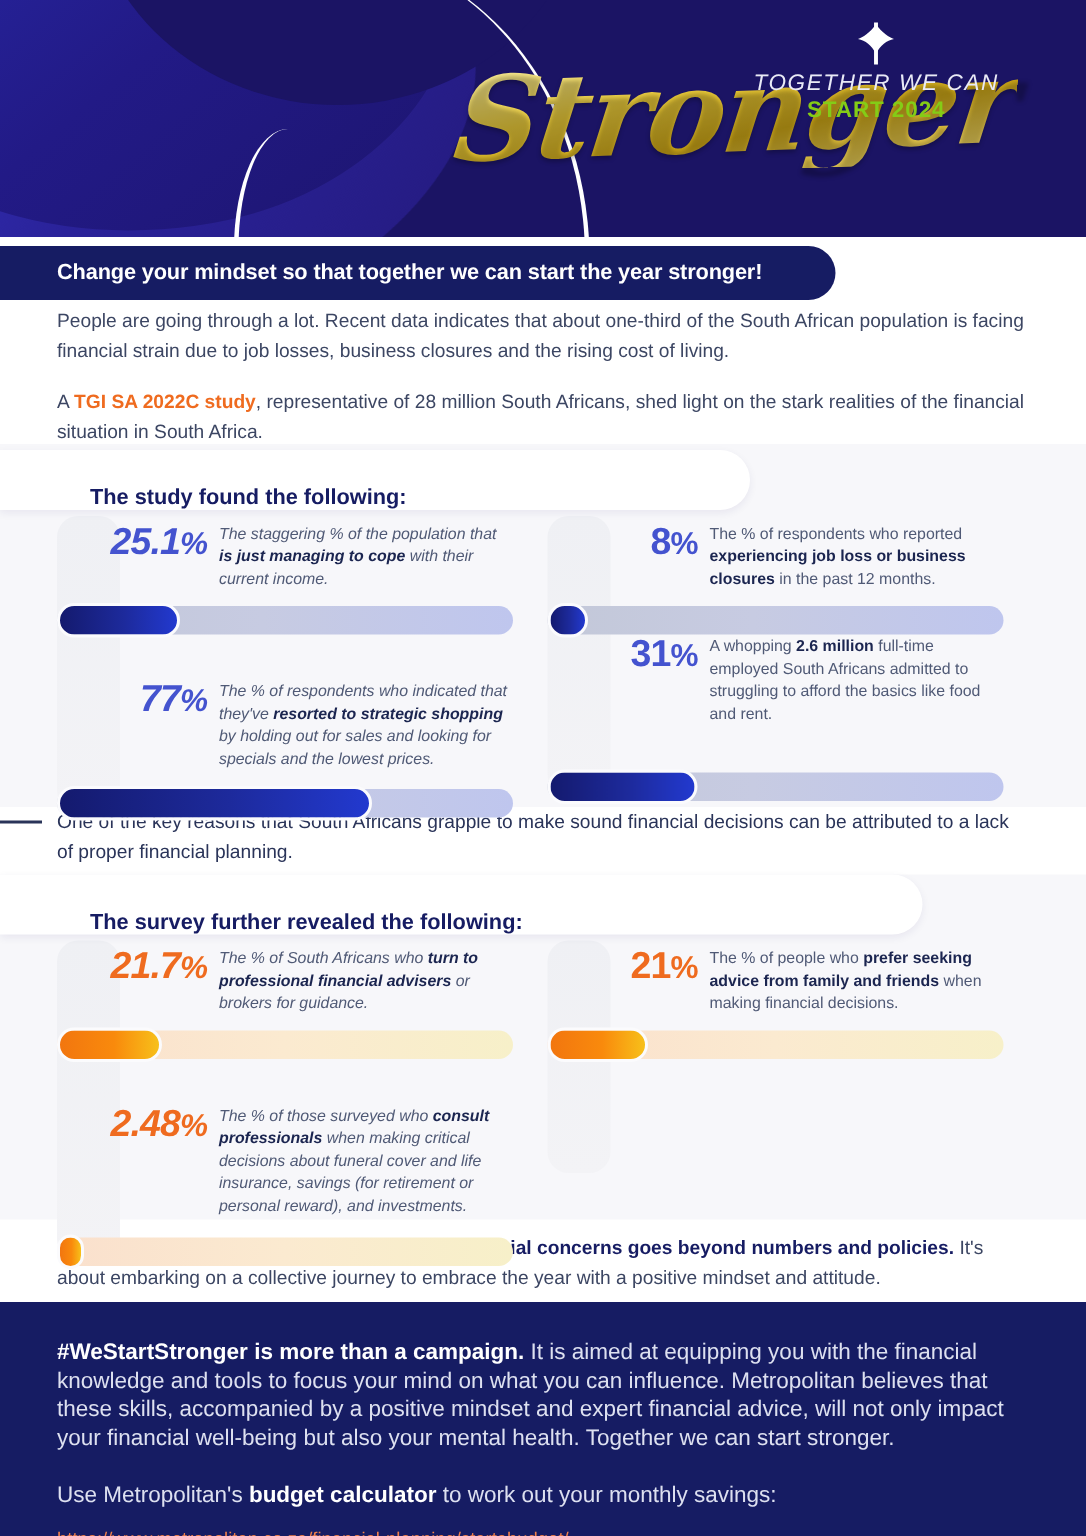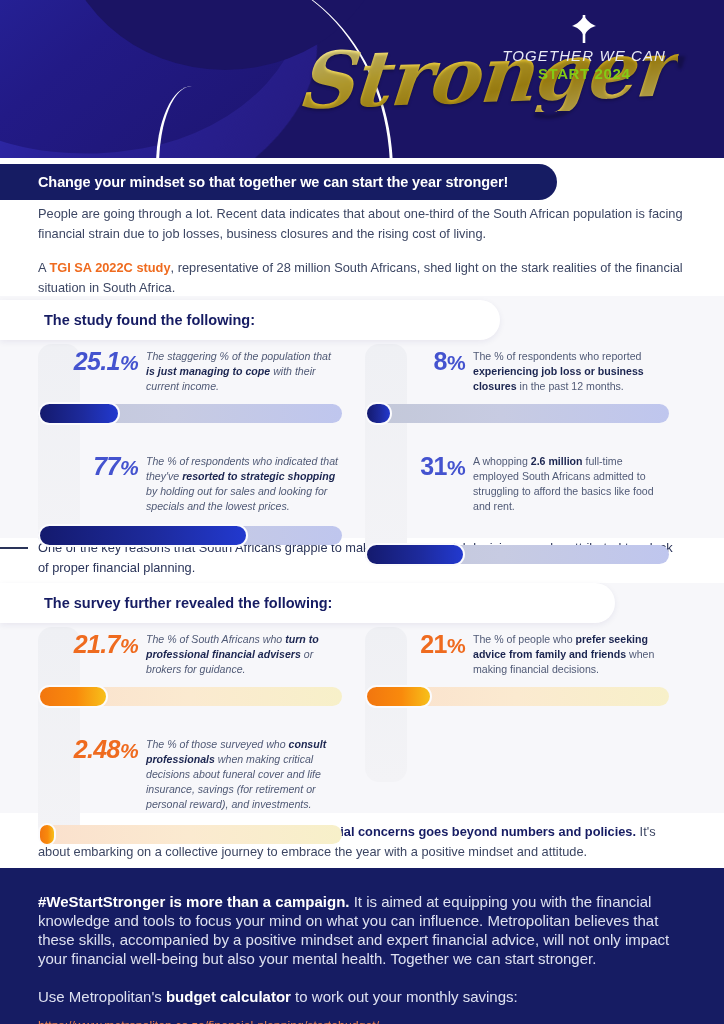--- a/index.html
+++ b/index.html
@@ -108,22 +108,22 @@
     position:absolute; left:0; width:724px;
     background:#f7f7fa;
   }
   .band-a { top:296px; height:242px; }
   .band-b { top:583px; height:230px; }
 
   .sec-pill {
     position:absolute; left:0;
     height:40px; background:#ffffff;
     border-radius:0 22px 22px 0;
-    display:flex; align-items:center;
-    padding-left:44px;
+    display:flex; align-items:flex-end;
+    padding-left:60px;
     box-shadow:0 2px 6px rgba(27,20,100,0.07);
     z-index:4;
   }
   .sec-pill span { font-size:14.5px; font-weight:700; color:#161c63; }
   .sec-pill-1 { top:300px; width:500px; }
   .sec-pill-2 { top:583px; width:615px; }
 
   
   .stat-grid { position:absolute; z-index:3; }
   .grid-1 { left:38px; top:348px; width:648px; }
@@ -264,21 +264,21 @@
       <div class="col-panel"></div>
 
       <div class="stat-row">
         <div class="stat-num blue"><span>8</span><span class="pct">%</span></div>
         <div class="stat-desc"><span>The % of respondents who reported </span><b>experiencing job loss or business closures</b><span> in the past 12 months.</span></div>
       </div>
       <div class="bar blue">
         <div class="bar-fill blue" style="width: 9%;"></div>
       </div>
 
-      <div class="stat-row" style="margin-top:30px">
+      <div class="stat-row" style="">
         <div class="stat-num blue"><span>31</span><span class="pct">%</span></div>
         <div class="stat-desc"><span>A whopping </span><b>2.6 million</b><span> full-time employed South Africans admitted to struggling to afford the basics like food and rent.</span></div>
       </div>
       <div class="bar blue" style="margin-top:31px">
         <div class="bar-fill blue" style="width: 33%;"></div>
       </div>
     </div>
   </div>
 
   <div class="mid-dash"></div>

